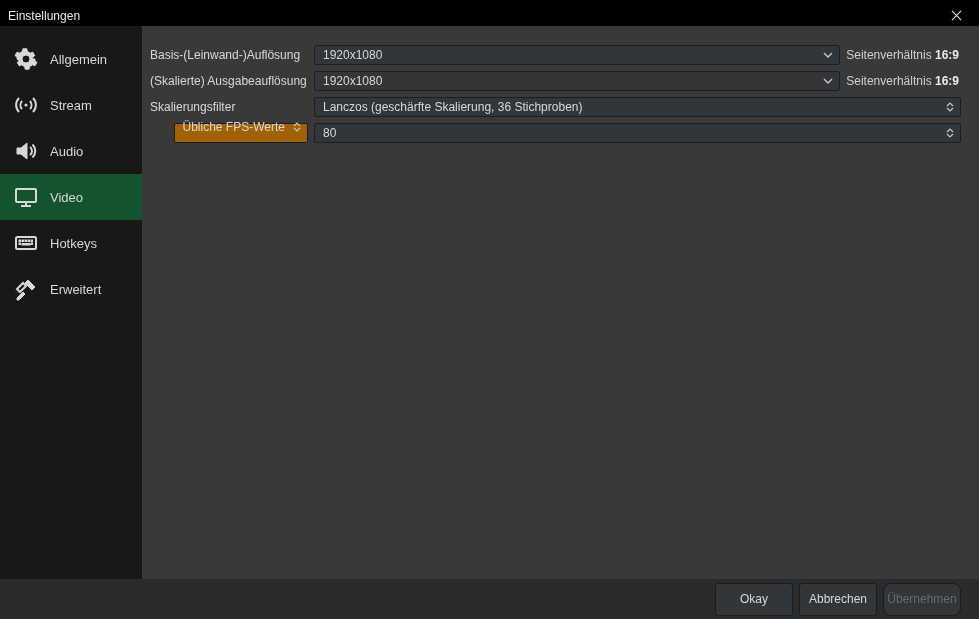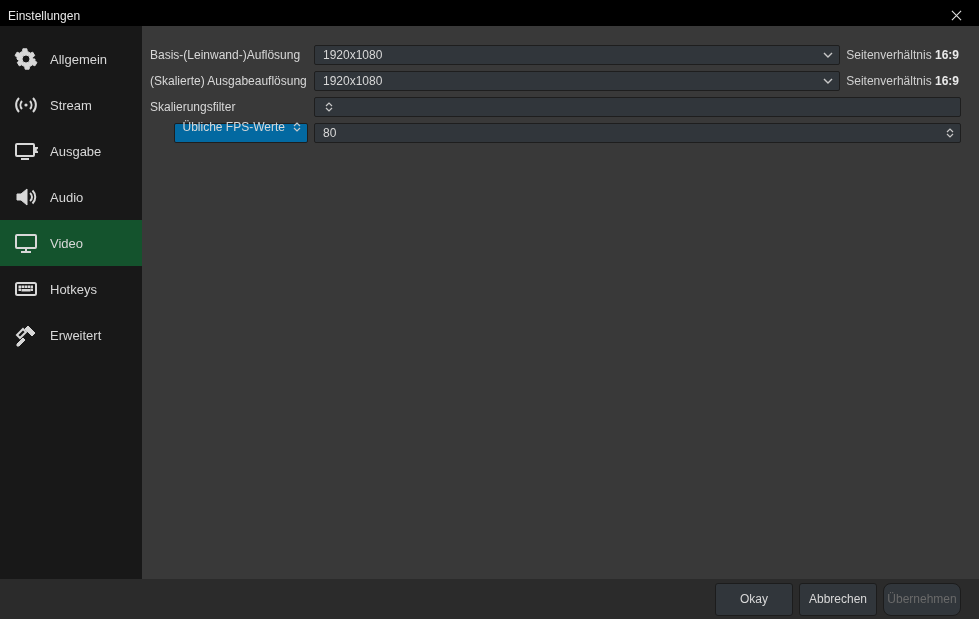--- a/index.html
+++ b/index.html
@@ -80,21 +80,21 @@
     color: #d8d8d8;
     font-size: 12px;
     flex-shrink: 0;
   }
   .form-label-box {
     width: 158px;
     display: flex;
     justify-content: flex-end;
   }
   .stepper-label {
-    background: #0369a1;
+    background: #a16207;
     border: 1px solid #1e1e1e;
     border-radius: 2px;
     height: 20px;
     display: flex;
     align-items: center;
     padding: 0 4px 12px 8px;
     gap: 6px;
     font-size: 12px;
   }
   .combo {
@@ -191,30 +191,20 @@
                 <path d="M8 8a6 6 0 0 0 0 8"></path>
                 <circle cx="12" cy="12" r="1.6" fill="#d8d8d8" stroke="none"></circle>
                 <path d="M16 8a6 6 0 0 1 0 8"></path>
                 <path d="M19 5a10 10 0 0 1 0 14"></path>
               </g>
             </svg>
         </span>
         <span class="label">Stream</span>
       </div>
 
-      <div class="sidebar-item">
-        <span class="icon-slot">
-          <svg viewBox="0 0 24 24">
-              <rect x="2" y="5" width="18" height="12" rx="1" fill="none" stroke="#d8d8d8" stroke-width="2"></rect>
-              <path d="M20 9h3l-2 2 2 2h-3" fill="none" stroke="#d8d8d8" stroke-width="2"></path>
-              <line x1="7" y1="20" x2="15" y2="20" stroke="#d8d8d8" stroke-width="2"></line>
-            </svg>
-        </span>
-        <span class="label">Ausgabe</span>
-      </div>
 
       <div class="sidebar-item">
         <span class="icon-slot">
           <svg viewBox="0 0 24 24">
               <path d="M3 9v6h4l6 5V4L7 9H3z" fill="#d8d8d8"></path>
               <path d="M16 8a5 5 0 0 1 0 8" fill="none" stroke="#d8d8d8" stroke-width="2"></path>
               <path d="M18.5 5.5a9 9 0 0 1 0 13" fill="none" stroke="#d8d8d8" stroke-width="2"></path>
             </svg>
         </span>
         <span class="label">Audio</span>
@@ -291,20 +281,21 @@
           </span>
         </div>
         <div class="aspect-label">
           <span>Seitenverhältnis </span><b>16:9</b>
         </div>
       </div>
 
       <div class="form-row">
         <div class="form-label">Skalierungsfilter</div>
         <div class="combo">
+          <span class="val">Lanczos (geschärfte Skalierung, 36 Stichproben)</span>
           <span class="updown">
             <svg viewBox="0 0 8 5">
                 <path d="M1 4l3-3 3 3" fill="none" stroke="#c8c8c8" stroke-width="1.2"></path>
               </svg>
             <svg viewBox="0 0 8 5">
                 <path d="M1 1l3 3 3-3" fill="none" stroke="#c8c8c8" stroke-width="1.2"></path>
               </svg>
           </span>
         </div>
       </div>

